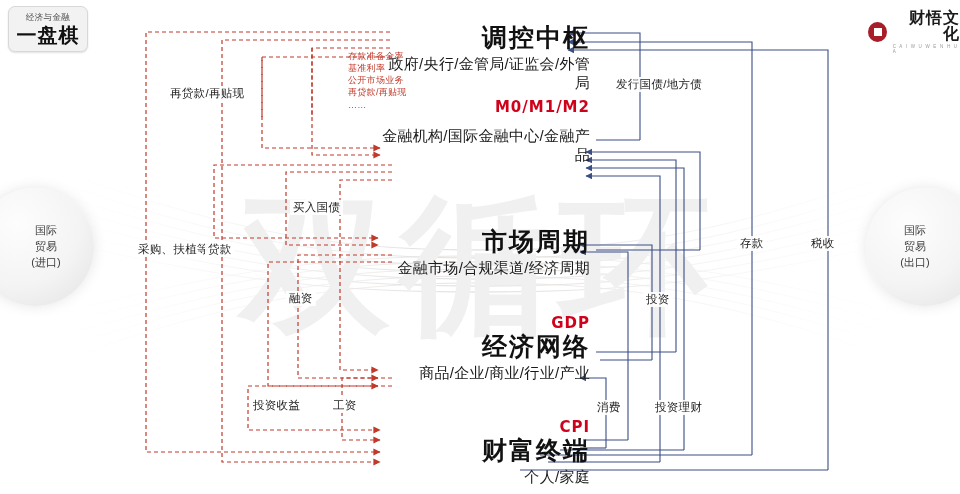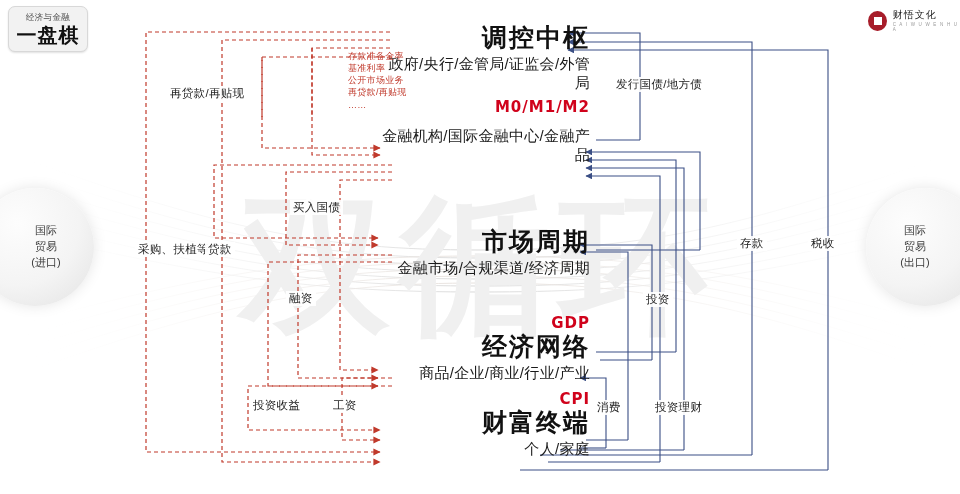--- a/index.html
+++ b/index.html
@@ -48,21 +48,21 @@
   .brand{position:absolute;left:868px;top:10px;display:flex;align-items:center;gap:6px;}
   .brand .coin{width:20px;height:20px;position:relative;}
   .brand .coin .ring{
     position:absolute;inset:0;border-radius:50%;
     background:#a71d2a;
   }
   .brand .coin .hole{
     position:absolute;left:6px;top:6px;width:8px;height:8px;background:#fff;
   }
   .brand .txt{display:flex;flex-direction:column;line-height:1;}
-  .brand .name{font-size:10px;font-weight:normal;color:#1a1a1a;letter-spacing:1px;}
+  .brand .name{font-size:16px;font-weight:bold;color:#1a1a1a;letter-spacing:1px;text-align:right;}
   .brand .sub{font-size:4.5px;color:#9a9a9a;letter-spacing:1.2px;margin-top:3px;}
 
   
   .node{position:absolute;text-align:right;}
   .node .title{
     font-size:25px;font-weight:bold;color:#111;letter-spacing:2px;line-height:1.1;
     font-family:"DejaVu Sans","Liberation Sans",sans-serif;
   }
   .node .sub{font-size:15px;color:#1a1a1a;margin-top:3px;letter-spacing:.3px;}
   .node .tag{
@@ -238,21 +238,21 @@
     <div class="title">市场周期</div>
     <div class="sub">金融市场/合规渠道/经济周期</div>
   </div>
 
   <div class="node" style="left:380px;top:314px;width:210px;">
     <div class="tag">GDP</div>
     <div class="title">经济网络</div>
     <div class="sub">商品/企业/商业/行业/产业</div>
   </div>
 
-  <div class="node" style="left:380px;top:390px;width:210px;">
+  <div class="node" style="left:380px;top:418px;width:210px;">
     <div class="tag">CPI</div>
     <div class="title">财富终端</div>
     <div class="sub">个人/家庭</div>
   </div>
 
   <div class="elabel multiline" style="left: 316px; top: 50px; width: 70px; white-space: pre-line; margin-left: 32px;">存款准备金率
 基准利率
 公开市场业务
 再贷款/再贴现
 ……</div>

